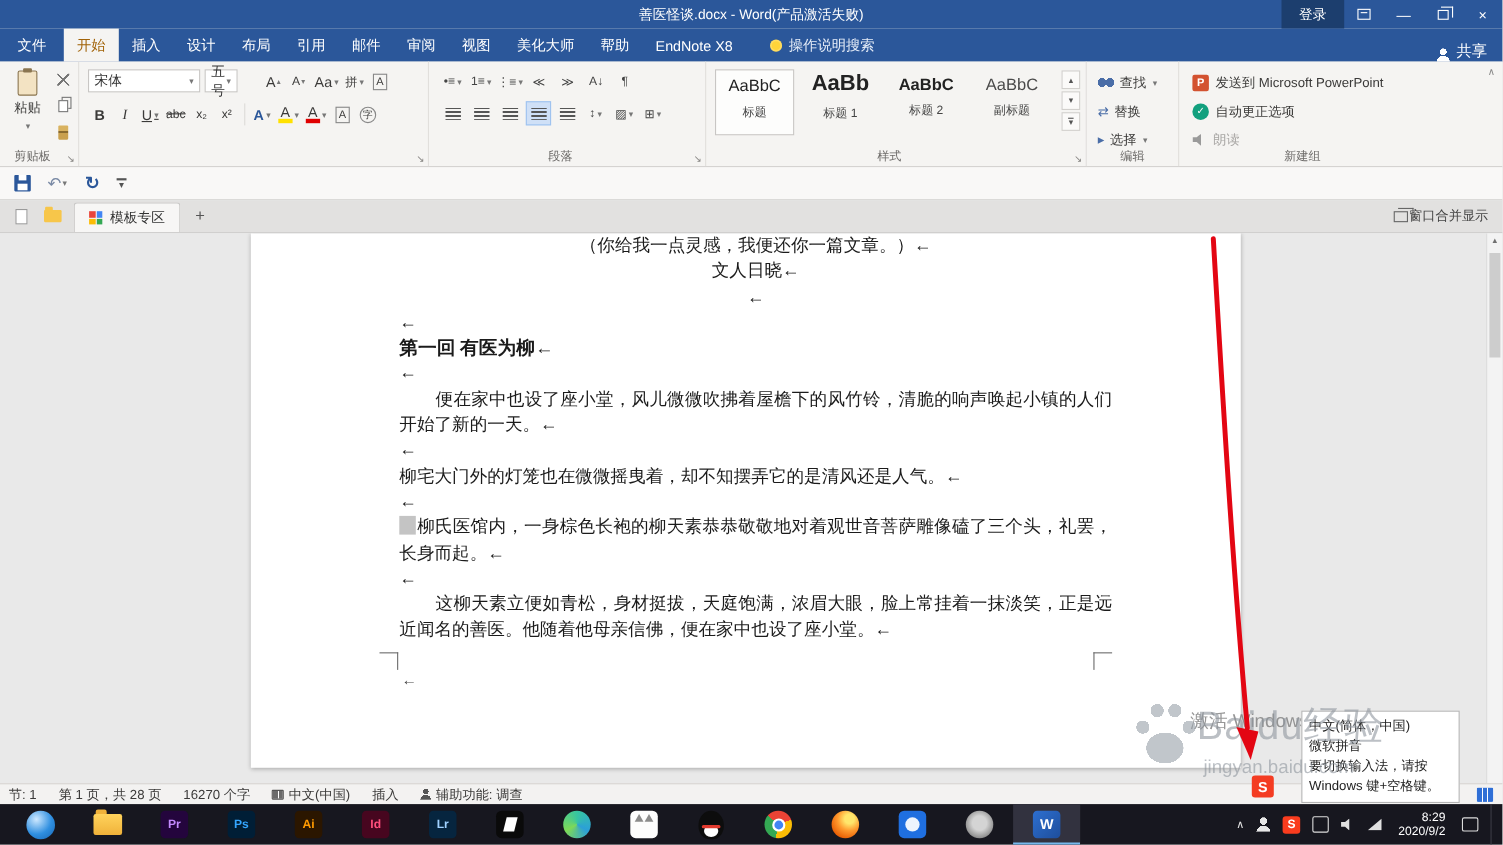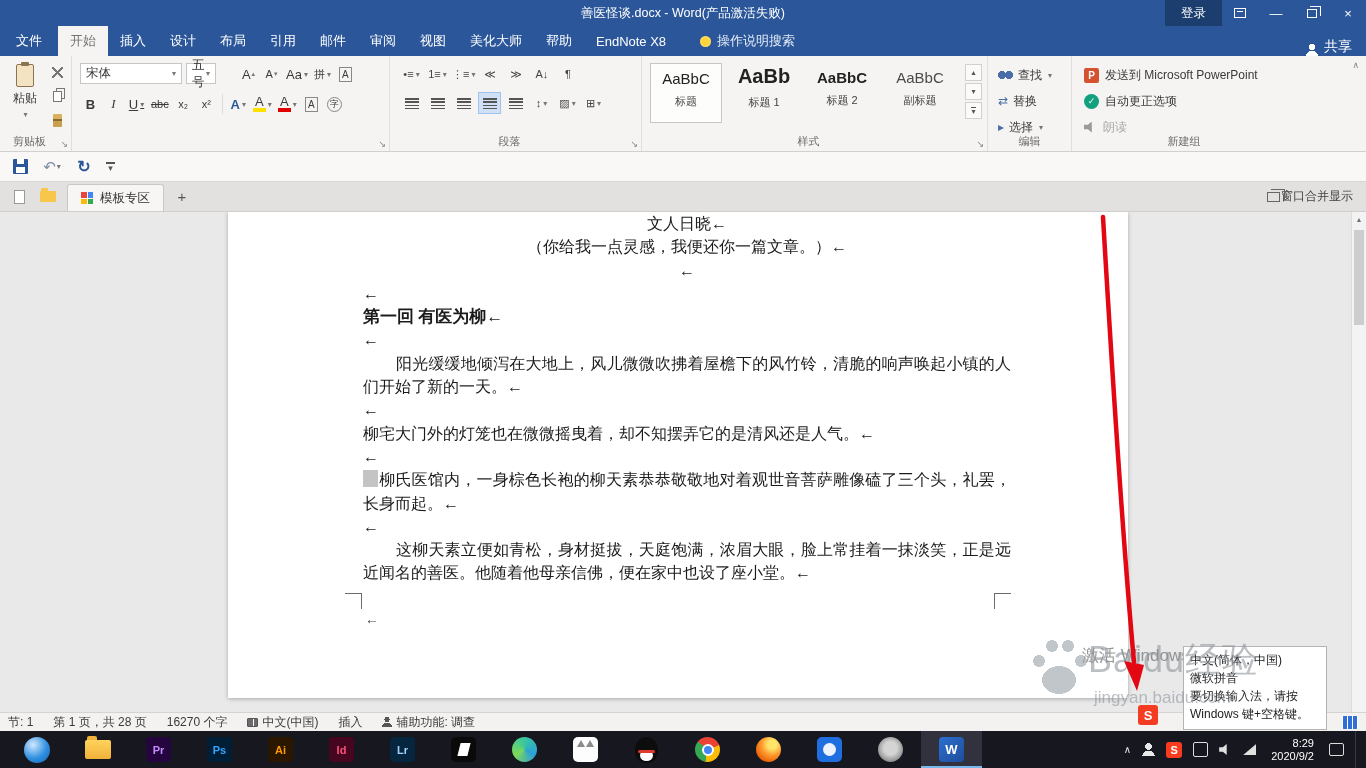--- a/index.html
+++ b/index.html
@@ -15,21 +15,21 @@
   .wbtn{width:36px;display:flex;align-items:center;justify-content:center;font-size:13px;color:#fff}
   .rdo{width:12px;height:10px;border:1px solid #fff;position:relative}
   .rdo::after{content:"";position:absolute;left:2px;top:2px;width:6px;height:1px;background:#fff}
   .maxico{width:10px;height:9px;border:1px solid #fff;position:relative;background:transparent}
   .maxico::after{content:"";position:absolute;left:2px;top:-4px;width:10px;height:9px;border:1px solid #fff;border-bottom:none;border-left:none}
 
   
   .tabrow{position:absolute;left:0;top:26px;width:100%;height:30px;background:#2b579a;display:flex;align-items:stretch;color:#fff}
   .rtab{padding:0 12px;font-size:13px;display:flex;align-items:center}
   .rtab.file{padding:0 16px}
-  .rtab.active{background:#f5f4f2;color:#737373}
+  .rtab.active{background:#f5f4f2;color:#a16207}
   .searchbox{display:flex;align-items:center;gap:6px;margin-left:22px;font-size:13px;color:#e6edf8}
   .bulb{width:11px;height:11px;border-radius:50%;background:#ffd43a;box-shadow:inset 0 0 0 1.5px #fff3}
   .share{margin-left:auto;display:flex;align-items:flex-end;gap:6px;padding:0 14px;font-size:14px}
   .personico{width:12px;height:12px;background:
     radial-gradient(circle 3.2px at 50% 26%,#fff 99%,transparent),
     radial-gradient(circle 6px at 50% 105%,#fff 99%,transparent)}
 
   
   .ribbon{position:absolute;left:0;top:56px;width:100%;height:96px;background:#f5f4f2;border-bottom:1px solid #d2d0ce}
   .rgroup{position:absolute;top:0;bottom:0;border-right:1px solid #e1dfdc}
@@ -529,27 +529,27 @@
     <div class="plusbtn">+</div>
     <div class="mergewin">
       <i class="winico"></i>
       <span>窗口合并显示</span>
     </div>
   </div>
 
   <div class="docarea">
     <div class="page">
       <div class="content">
+        <div class="dl c">（你给我一点灵感，我便还你一篇文章。）←</div>
         <div class="dl c">文人日晓←</div>
-        <div class="dl c">（你给我一点灵感，我便还你一篇文章。）←</div>
         <div class="dl c">←</div>
         <div class="dl">←</div>
         <div class="dl h">第一回 有医为柳←</div>
         <div class="dl">←</div>
-        <div class="dl i2">阳光缓缓地倾泻在大地上，风儿微微吹拂着屋檐下的风竹铃，清脆的响声唤起小镇的人们开始了新的一天。←</div>
+        <div class="dl i2">便在家中也设了座小堂，风儿微微吹拂着屋檐下的风竹铃，清脆的响声唤起小镇的人们开始了新的一天。←</div>
         <div class="dl">←</div>
         <div class="dl">柳宅大门外的灯笼也在微微摇曳着，却不知摆弄它的是清风还是人气。←</div>
         <div class="dl">←</div>
         <div class="dl"><i class="cursorblk"></i><span>柳氏医馆内，一身棕色长袍的柳天素恭恭敬敬地对着观世音菩萨雕像磕了三个头，礼罢，长身而起。←</span></div>
         <div class="dl">←</div>
         <div class="dl i2">这柳天素立便如青松，身材挺拔，天庭饱满，浓眉大眼，脸上常挂着一抹淡笑，正是远近闻名的善医。他随着他母亲信佛，便在家中也设了座小堂。←</div>
       </div>
       <i class="cm cml"></i>
       <i class="cm cmr"></i>
       <div class="bp">←</div>

